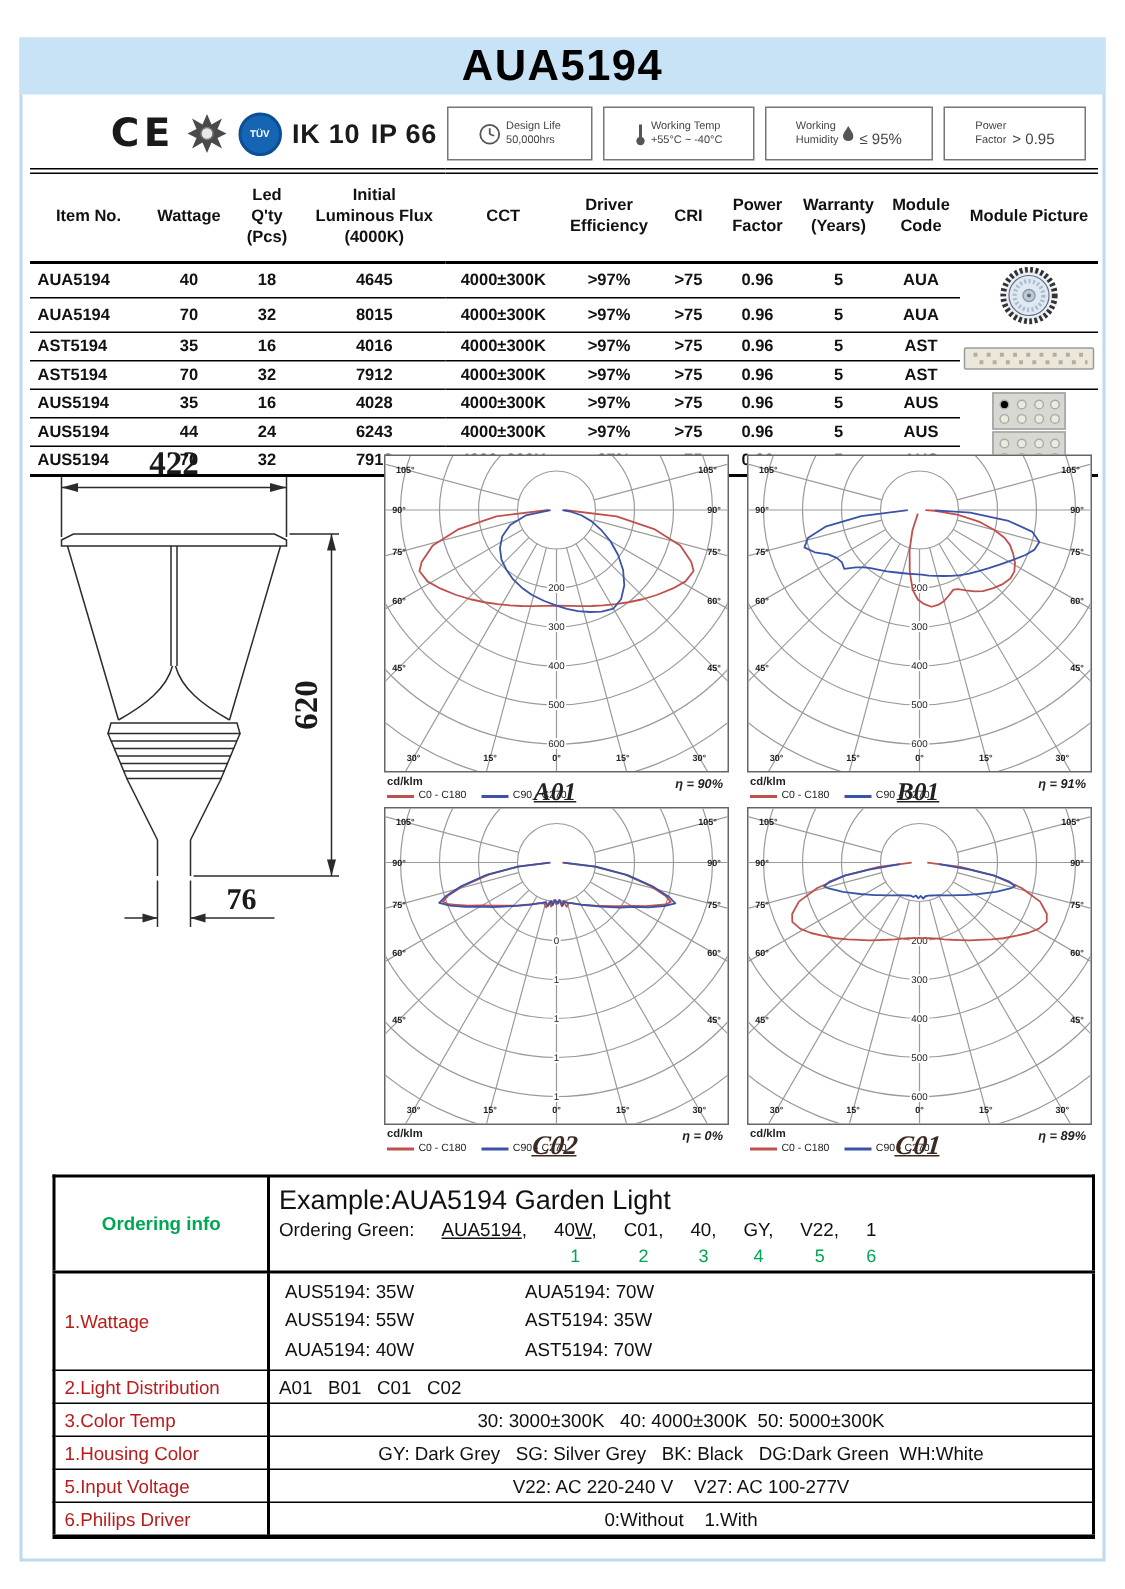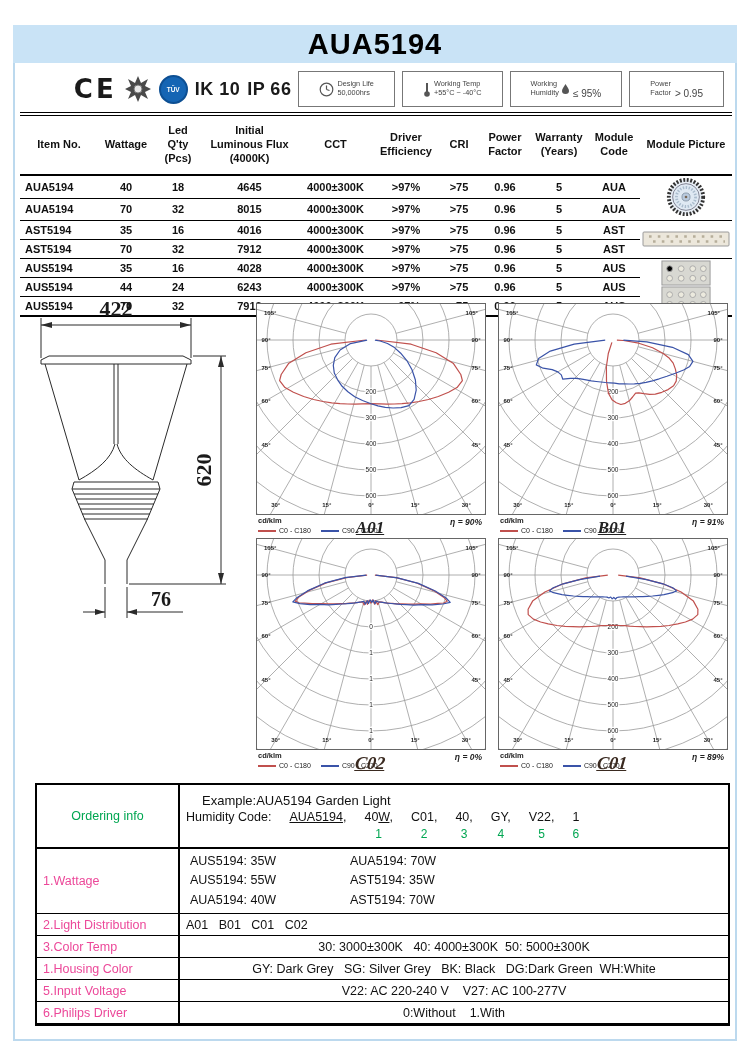--- a/index.html
+++ b/index.html
@@ -52,24 +52,24 @@
   .chart-title{position:absolute;left:50%;top:2px;transform:translateX(-50%);
                font-family:"Liberation Serif",serif;font-weight:bold;font-style:italic;
                font-size:17px;text-decoration:underline;color:#222;}
   .t-script{transform:translateX(-50%) skewX(-6deg);font-size:18px;color:#3a2a20;}
   .chart-eta{position:absolute;right:2px;top:1px;font-size:8.5px;font-weight:bold;color:#222;font-style:italic;}
 
   
   table.ord{position:absolute;left:35px;top:783px;width:695px;border-collapse:collapse;
             border:2px solid #000;border-bottom:3px solid #000;}
   table.ord td{border:1px solid #000;font-size:12.5px;padding:1px 6px;vertical-align:middle;color:#111;}
-  table.ord td.lbl{color:#ec4899;border-right:2px solid #000;width:129px;}
+  table.ord td.lbl{color:#b91c1c;border-right:2px solid #000;width:129px;}
   table.ord tr.first td{border-bottom:2px solid #000;}
-  td.ordinfo{font-weight:normal;color:#00a651 !important;text-align:center;font-size:13.5px;}
-  .example-line{font-size:13px;margin:2px 0 1px 16px;}
+  td.ordinfo{font-weight:bold;color:#00a651 !important;text-align:center;font-size:13.5px;}
+  .example-line{font-size:18px;margin:2px 0 1px 0;}
   .code-line{display:flex;align-items:flex-start;font-size:12.5px;margin-top:2px;}
   .code-part{display:flex;flex-direction:column;align-items:center;margin-left:18px;}
   .code-part:first-of-type{margin-left:2px;}
   .ul{text-decoration:underline;}
   .code-num{color:#00a651;font-size:12px;margin-top:3px;}
   .watt-grid{display:grid;grid-template-columns:160px 160px;padding-left:4px;}
   .watt-grid span{line-height:1.55;}
   .cell-center{text-align:center;}
   .cell-left{text-align:left;}
   td.content{white-space:pre-wrap;}
@@ -619,21 +619,21 @@
     </div>
   </div>
 
   <table class="ord">
     <tbody>
         <tr class="first">
       <td class="lbl ordinfo" style="height:60px;">Ordering info</td>
       <td>
         <div class="example-line">Example:AUA5194 Garden Light</div>
         <div class="code-line">
-          <span>Humidity Code:</span>
+          <span>Ordering Green:</span>
           <span class="code-part">
                 <span><span></span><span class="ul">AUA5194</span><span>,</span></span>
                 <span class="code-num"></span>
               </span>
           <span class="code-part">
                 <span><span>40</span><span class="ul">W</span><span>,</span></span>
                 <span class="code-num">1</span>
               </span>
           <span class="code-part">
                 <span><span>C01</span><span class="ul"></span><span>,</span></span>

